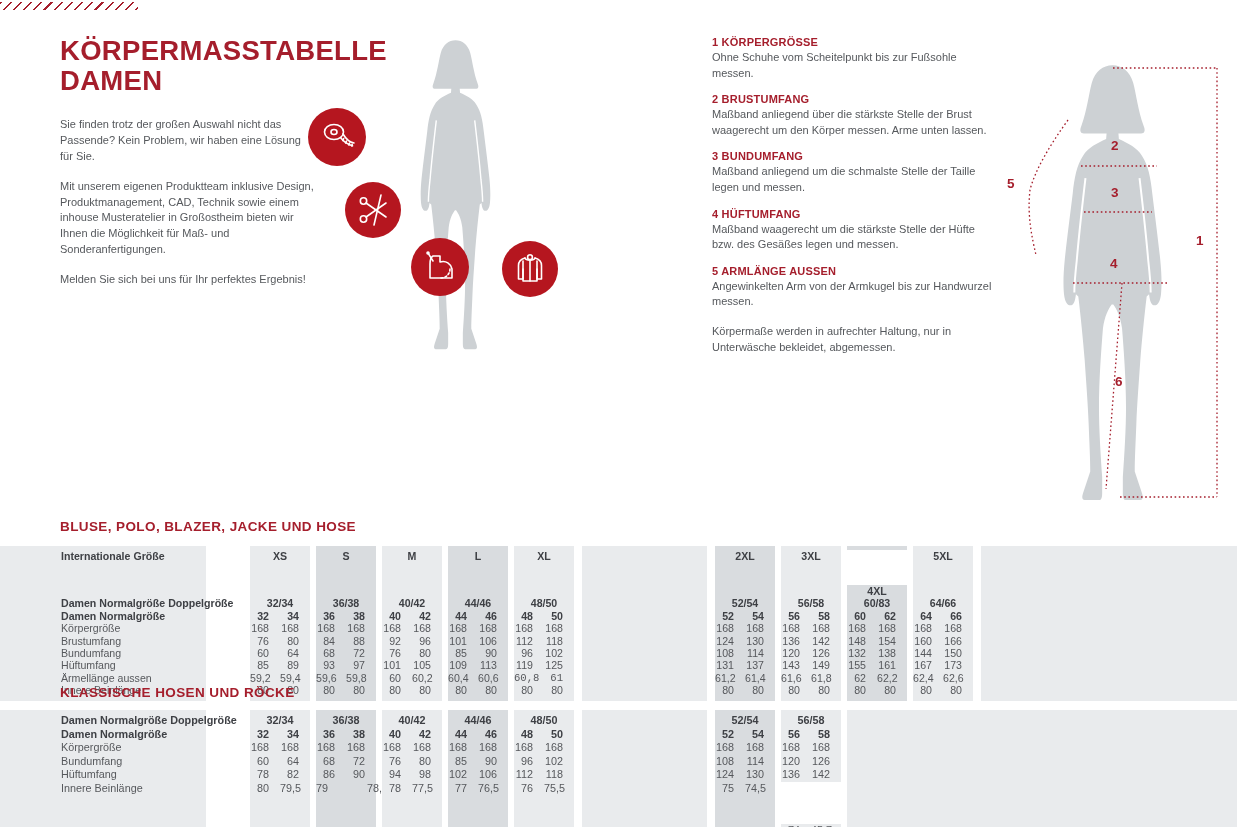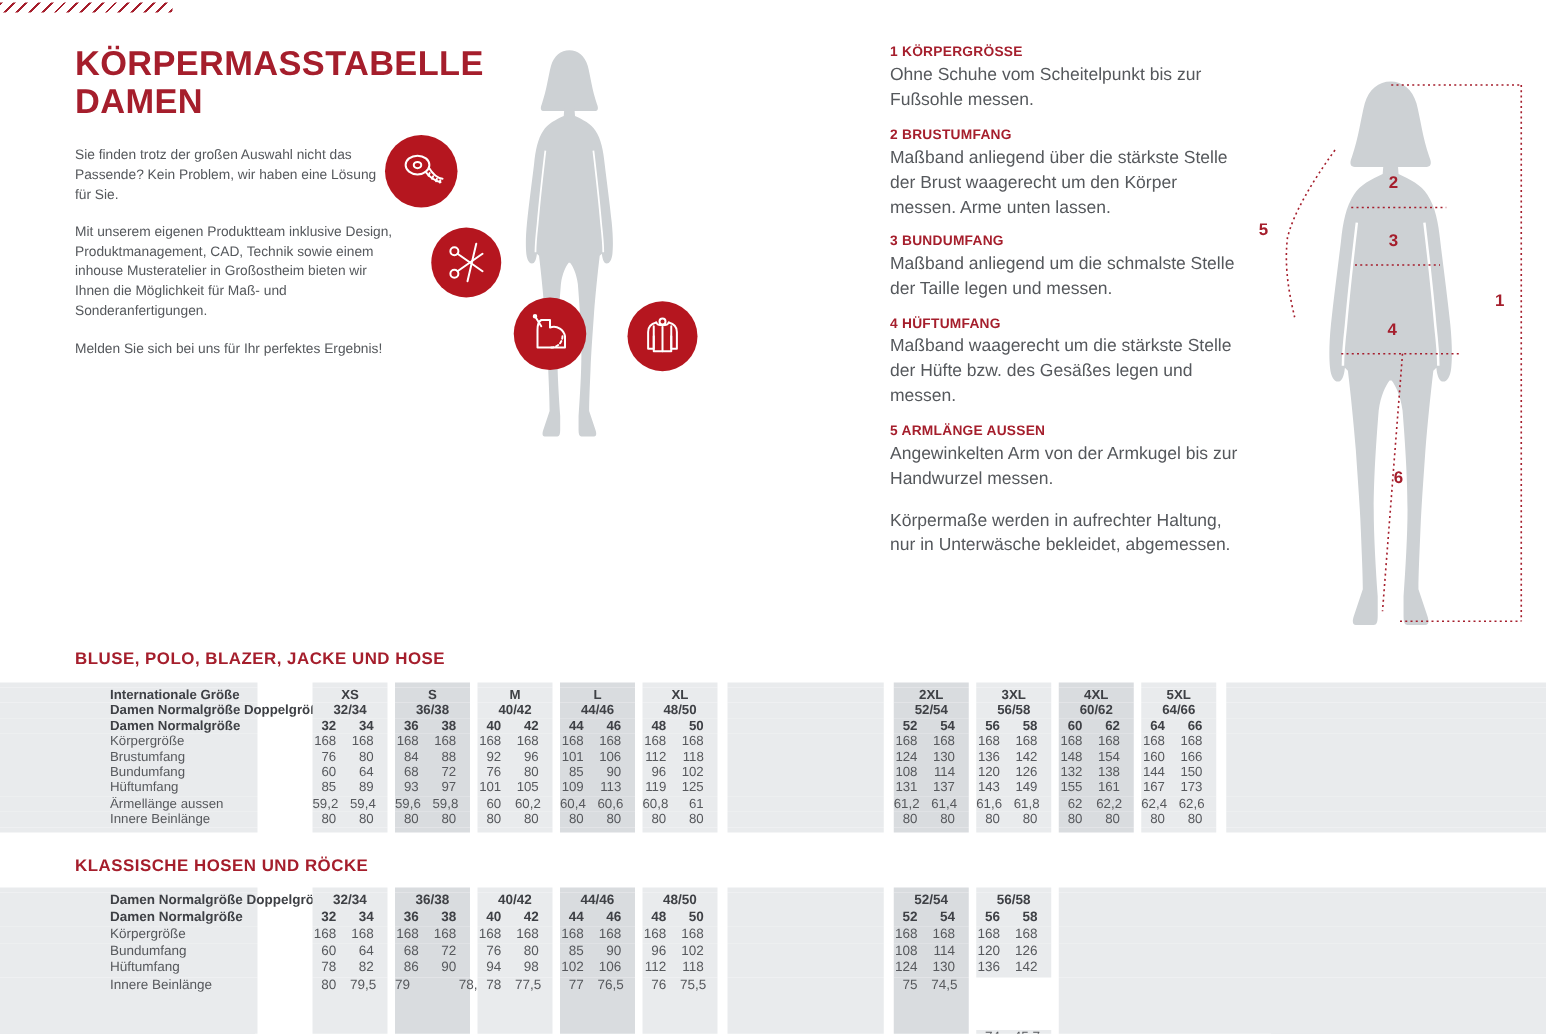--- a/index.html
+++ b/index.html
@@ -15,37 +15,37 @@
     color:#a51e2c;letter-spacing:.3px;}
   .intro p{width:256px;margin:0 0 15px 0;font-size:11px;line-height:1.42;color:#55585c;}
   
   .circ{border-radius:50%;background:#b5161f;display:flex;align-items:center;justify-content:center;}
   .circ svg{stroke:#fff;fill:none;stroke-width:1.6;stroke-linecap:round;stroke-linejoin:round;}
   
   .sil{fill:#cdd1d4;}
   
   .instr{left:712px;top:36px;width:280px;}
   .instr h3{margin:0 0 2px 0;font-size:11px;letter-spacing:.2px;color:#a51e2c;font-weight:bold;}
-  .instr p{margin:0 0 12px 0;font-size:14px;line-height:1.42;color:#55585c;}
+  .instr p{margin:0 0 12px 0;font-size:11px;line-height:1.42;color:#55585c;}
   .instr .note{margin-top:14px;}
   
   .mline{stroke:#a51e2c;stroke-width:1.3;stroke-dasharray:1.6 2.6;fill:none;}
   .marker{position:absolute;font-size:13.5px;font-weight:bold;color:#a51e2c;}
   
   .tbl-title{position:absolute;left:60px;font-size:13.5px;font-weight:bold;
     color:#a51e2c;letter-spacing:.4px;}
   .tbl{position:absolute;left:0;width:1237px;display:grid;
     grid-template-columns:206px 44px 60px 6px 60px 6px 60px 6px 60px 6px 60px 8px 125px 8px 60px 6px 60px 6px 60px 6px 60px 8px 1fr;}
   #t1{top:546px;font-size:10.6px;line-height:12.4px;}
   #t2{top:710px;font-size:10.8px;line-height:13.6px;}
   .cell{white-space:nowrap;color:#56585c;}
   .b{font-weight:bold;color:#3e4045;}
   .bgl{background:#e9ebed;}
   .bgd{background:#d9dcdf;}
-  .lbl{padding-left:88px;}
+  .lbl{padding-left:61px;}
   .ghead{text-align:center;}
   .pair{display:flex;}
   .half{width:50%;text-align:right;padding-right:11px;box-sizing:border-box;}
   .sp{height:4px;}
 </style>
 </head>
 <body>
 
 <svg width="0" height="0" style="position:absolute">
   <defs>
@@ -169,33 +169,33 @@
     <div class="cell bgl sp" style="grid-area: 1 / 13;"></div>
     <div class="cell bgl sp" style="grid-area: 1 / 23;"></div>
     <div class="cell bgl lbl b" style="grid-area: 2 / 1;">Internationale Größe</div>
     <div class="cell bgl ghead b" style="grid-area: 2 / 3;">XS</div>
     <div class="cell bgd ghead b" style="grid-area: 2 / 5;">S</div>
     <div class="cell bgl ghead b" style="grid-area: 2 / 7;">M</div>
     <div class="cell bgd ghead b" style="grid-area: 2 / 9;">L</div>
     <div class="cell bgl ghead b" style="grid-area: 2 / 11;">XL</div>
     <div class="cell bgd ghead b" style="grid-area: 2 / 15;">2XL</div>
     <div class="cell bgl ghead b" style="grid-area: 2 / 17;">3XL</div>
-    <div class="cell bgd ghead b" style="grid-area: 2 / 19;">4XL</div>
+    <div class="cell bgd ghead b" style="grid-area: 2 / 19; margin-top: 35px;">4XL</div>
     <div class="cell bgl ghead b" style="grid-area: 2 / 21;">5XL</div>
     <div class="cell bgl" style="grid-area: 2 / 13;"></div>
     <div class="cell bgl" style="grid-area: 2 / 23;"></div>
     <div class="cell bgl lbl b" style="grid-area: 3 / 1;">Damen Normalgröße Doppelgröße</div>
     <div class="cell bgl ghead b" style="grid-area: 3 / 3;">32/34</div>
     <div class="cell bgd ghead b" style="grid-area: 3 / 5;">36/38</div>
     <div class="cell bgl ghead b" style="grid-area: 3 / 7;">40/42</div>
     <div class="cell bgd ghead b" style="grid-area: 3 / 9;">44/46</div>
     <div class="cell bgl ghead b" style="grid-area: 3 / 11;">48/50</div>
     <div class="cell bgd ghead b" style="grid-area: 3 / 15;">52/54</div>
     <div class="cell bgl ghead b" style="grid-area: 3 / 17;">56/58</div>
-    <div class="cell bgd ghead b" style="grid-area: 3 / 19;">60/62</div>
+    <div class="cell bgd ghead b" style="grid-area: 3 / 19;">60/83</div>
     <div class="cell bgl ghead b" style="grid-area: 3 / 21;">64/66</div>
     <div class="cell bgl" style="grid-area: 3 / 13;"></div>
     <div class="cell bgl" style="grid-area: 3 / 23;"></div>
     <div class="cell bgl lbl b" style="grid-area: 4 / 1;">Damen Normalgröße</div>
     <div class="cell bgl pair" style="grid-area: 4 / 3;">
       <span class="half b">32</span>
       <span class="half b">34</span>
     </div>
     <div class="cell bgd pair" style="grid-area: 4 / 5;">
       <span class="half b">36</span>
@@ -397,21 +397,21 @@
       <span class="half">59,8</span>
     </div>
     <div class="cell bgl pair" style="grid-area: 9 / 7;">
       <span class="half">60</span>
       <span class="half">60,2</span>
     </div>
     <div class="cell bgd pair" style="grid-area: 9 / 9;">
       <span class="half">60,4</span>
       <span class="half">60,6</span>
     </div>
-    <div class="cell bgl pair" style="grid-area: 9 / 11;">
+    <div class="cell bgl pair" style="grid-area: 9 / 11; font-family: Liberation Mono, monospace;">
       <span class="half">60,8</span>
       <span class="half">61</span>
     </div>
     <div class="cell bgd pair" style="grid-area: 9 / 15;">
       <span class="half">61,2</span>
       <span class="half">61,4</span>
     </div>
     <div class="cell bgl pair" style="grid-area: 9 / 17;">
       <span class="half">61,6</span>
       <span class="half">61,8</span>

